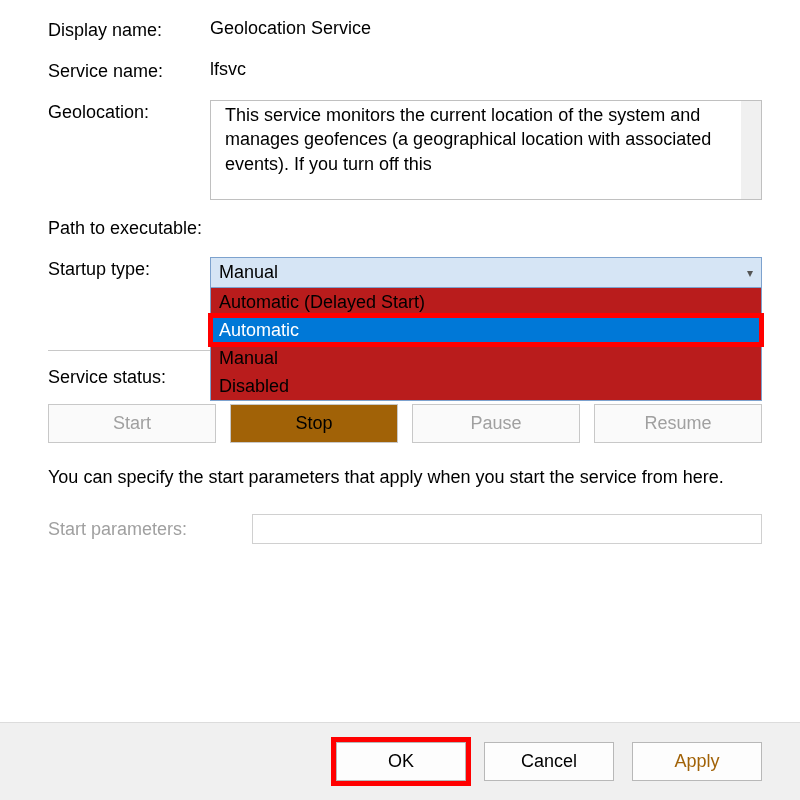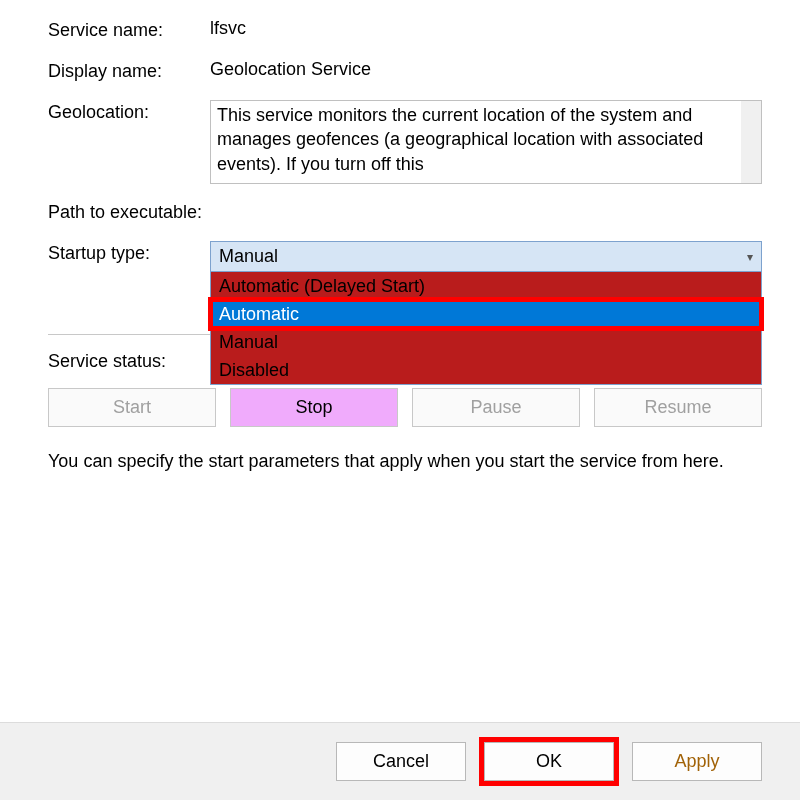--- a/index.html
+++ b/index.html
@@ -25,22 +25,22 @@
       width: 162px;
       flex-shrink: 0;
       padding-top: 2px;
     }
     .value-col {
       flex: 1;
     }
     .description-box {
       border: 1px solid #c0c0c0;
       background: #fff;
-      padding: 2px 6px;
-      height: 84px;
+      padding: 2px 14px;
+      height: 100px;
       overflow: hidden;
       line-height: 1.35;
       position: relative;
       width: 100%;
     }
     .description-scroll {
       position: absolute;
       right: 0;
       top: 0;
       bottom: 0;
@@ -104,21 +104,21 @@
       margin-bottom: 16px;
     }
     .button-row {
       display: flex;
       gap: 14px;
       margin-bottom: 22px;
     }
     .svc-btn {
       flex: 1;
       border: 1px solid #c8c8c8;
-      background: #f0abfc;
+      background: #a16207;
       padding: 8px 0;
       text-align: center;
       font-family: inherit;
       font-size: 18px;
       cursor: pointer;
     }
     .svc-btn:disabled, .svc-btn.disabled {
       color: #a0a0a0;
       background: #fafafa;
       cursor: default;
@@ -175,27 +175,27 @@
     .footer-btn.ok-highlight {
       outline: 5px solid #ff0000;
     }
   </style>
 </head>
 <body>
 
 <div class="content">
 
   <div class="row">
+    <div class="label-col">Display name:</div>
+    <div class="value-col">Geolocation Service</div>
+  </div>
+
+  <div class="row">
     <div class="label-col">Service name:</div>
     <div class="value-col">lfsvc</div>
-  </div>
-
-  <div class="row">
-    <div class="label-col">Display name:</div>
-    <div class="value-col">Geolocation Service</div>
   </div>
 
   <div class="row">
     <div class="label-col">Geolocation:</div>
     <div class="value-col">
       <div class="description-box">
         <span>This service monitors the current location of the system and manages geofences (a geographical location with associated events).  If you turn off this</span>
         <div class="description-scroll"></div>
       </div>
     </div>
@@ -232,20 +232,24 @@
 
   <div class="button-row">
     <button class="svc-btn disabled" disabled="">Start</button>
     <button class="svc-btn">Stop</button>
     <button class="svc-btn disabled" disabled="">Pause</button>
     <button class="svc-btn disabled" disabled="">Resume</button>
   </div>
 
   <div class="hint">You can specify the start parameters that apply when you start the service from here.</div>
 
+  <div class="params-row">
+    <div class="params-label">Start parameters:</div>
+    <input class="params-input" type="text" disabled="" value="" style="">
+  </div>
 
 </div>
 
 <div class="footer">
+  <button class="footer-btn ok-highlight">OK</button>
   <button class="footer-btn">Cancel</button>
-  <button class="footer-btn ok-highlight">OK</button>
   <button class="footer-btn disabled">Apply</button>
 </div>
 
 </body></html>

